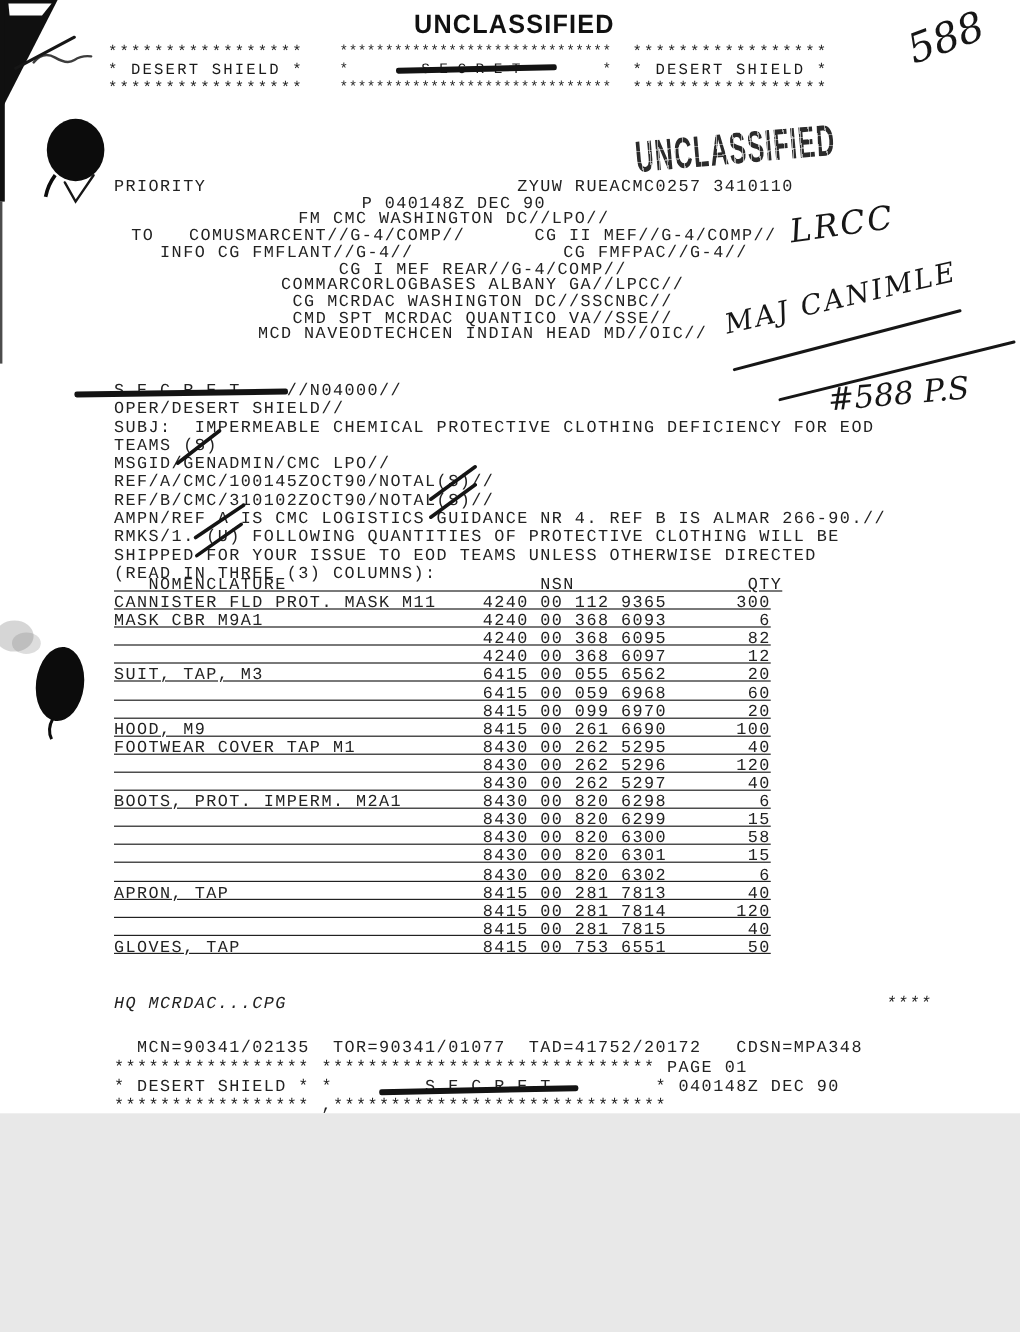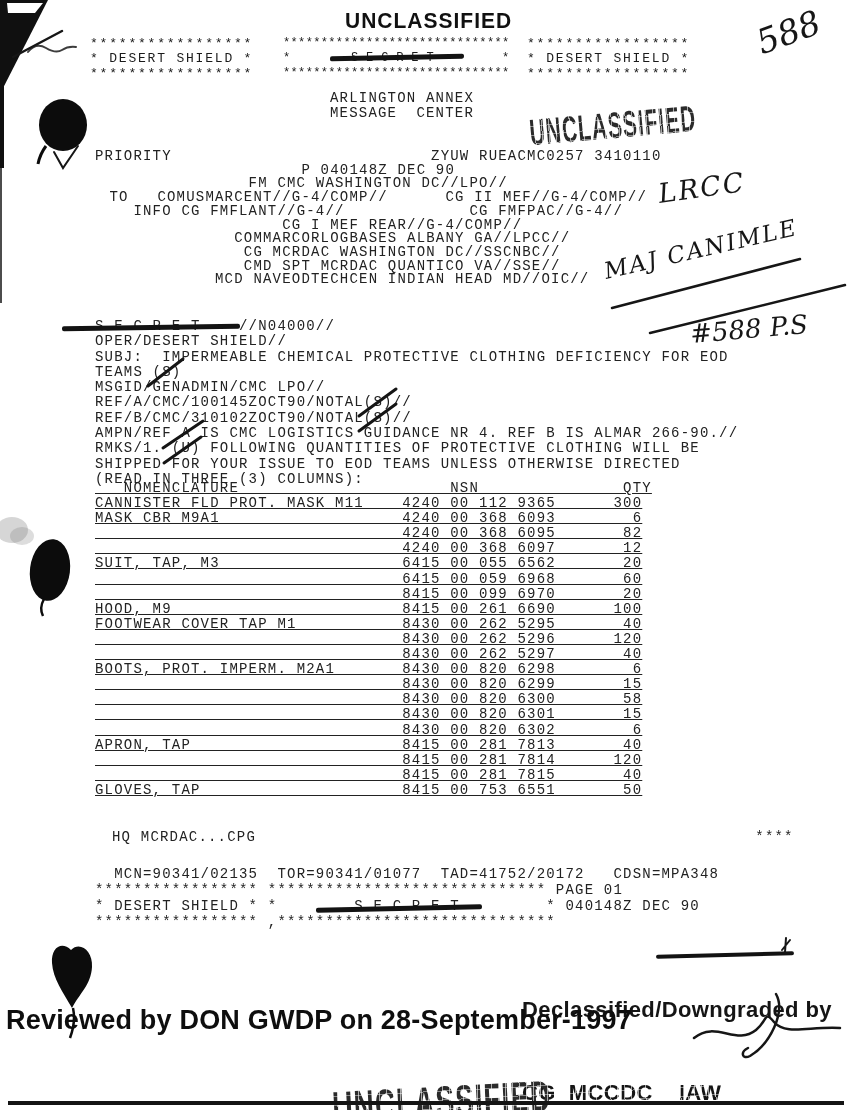--- a/index.html
+++ b/index.html
@@ -1,16 +1,16 @@
 <!DOCTYPE html>
 <html><head>
 <meta charset="utf-8">
 <style>
   html,body{margin:0;padding:0;background:#e8e8e8;}
-  .page{position:relative;width:850px;height:1110px;background:#fff;margin:0 auto;
+  .page{position:relative;width:850px;height:928px;background:#fff;margin:0 auto;
         overflow:hidden;font-family:"Liberation Sans",sans-serif;color:#1e1e1e;}
   .mono{position:absolute;margin:0;font-family:"Liberation Mono",monospace;
         white-space:pre;color:#222;}
   .body-block{font-size:14px;letter-spacing:1.2px;}
   .hdr-title{position:absolute;font-weight:700;font-size:21px;letter-spacing:1px;
              color:#111;transform:scaleY(1.05);}
   .banner{font-size:13px;letter-spacing:1.8px;line-height:15px;color:#1a1a1a;}
   .banner-center{font-size:12px;letter-spacing:0.35px;line-height:15px;color:#1a1a1a;}
   .strike{position:absolute;background:#131313;border-radius:2px;}
   .stamp{position:absolute;font-weight:700;color:#2b2b2b;white-space:nowrap;}
@@ -42,22 +42,20 @@
   <pre class="mono banner-center" style="left:283px;top:36px;">******************************
 *        S E C R E T         *
 ******************************</pre>
   <pre class="mono banner" style="left:527px;top:36px;">*****************
 * DESERT SHIELD *
 *****************</pre>
   <div class="strike" style="left:330px;top:55px;width:134px;height:5px;transform:rotate(-1.2deg);"></div>
 
   <div class="hand" style="left:756px;top:12px;font-size:34px;transform:rotate(-20deg);">588</div>
 
-  <pre class="mono" style="left:330px;top:91px;font-size:14px;letter-spacing:1.2px;line-height:14.5px;">ARLINGTON ANNEX
-MESSAGE  CENTER</pre>
 
   <div class="stamp distress" style="left:528px;top:84px;transform:rotate(-5deg);">
     <span class="txt" style="font-size:21px;transform:scaleY(1.75);letter-spacing:1px;">UNCLASSIFIED</span>
   </div>
 
   <pre class="mono body-block" style="left:95px;top:150px;line-height:13.7px;text-align:center;">PRIORITY                           ZYUW RUEACMC0257 3410110
 P 040148Z DEC 90
 FM CMC WASHINGTON DC//LPO//
 TO   COMUSMARCENT//G-4/COMP//      CG II MEF//G-4/COMP//
 INFO CG FMFLANT//G-4//             CG FMFPAC//G-4//
@@ -100,21 +98,21 @@
 BOOTS, PROT. IMPERM. M2A1       8430 00 820 6298        6
                                 8430 00 820 6299       15
                                 8430 00 820 6300       58
                                 8430 00 820 6301       15
                                 8430 00 820 6302        6
 APRON, TAP                      8415 00 281 7813       40
                                 8415 00 281 7814      120
                                 8415 00 281 7815       40
 GLOVES, TAP                     8415 00 753 6551       50</pre>
 
-  <pre class="mono body-block" style="left:112px;top:829px;">HQ MCRDAC...CPG                                                    ****</pre>
+  <pre class="mono body-block" style="left:95px;top:829px;font-style:italic;">HQ MCRDAC...CPG                                                    ****</pre>
 
   <pre class="mono body-block" style="left:95px;top:866px;line-height:16px;">  MCN=90341/02135  TOR=90341/01077  TAD=41752/20172   CDSN=MPA348
 ***************** ***************************** PAGE 01
 * DESERT SHIELD * *        S E C R E T         * 040148Z DEC 90
 ***************** ,*****************************</pre>
   <div class="strike" style="left:316px;top:906px;width:166px;height:5px;transform:rotate(-1.2deg);"></div>
 
   <div class="decl">
     <div>Declassified/Downgraded by</div>
     <div>CG  MCCDC    IAW</div>

